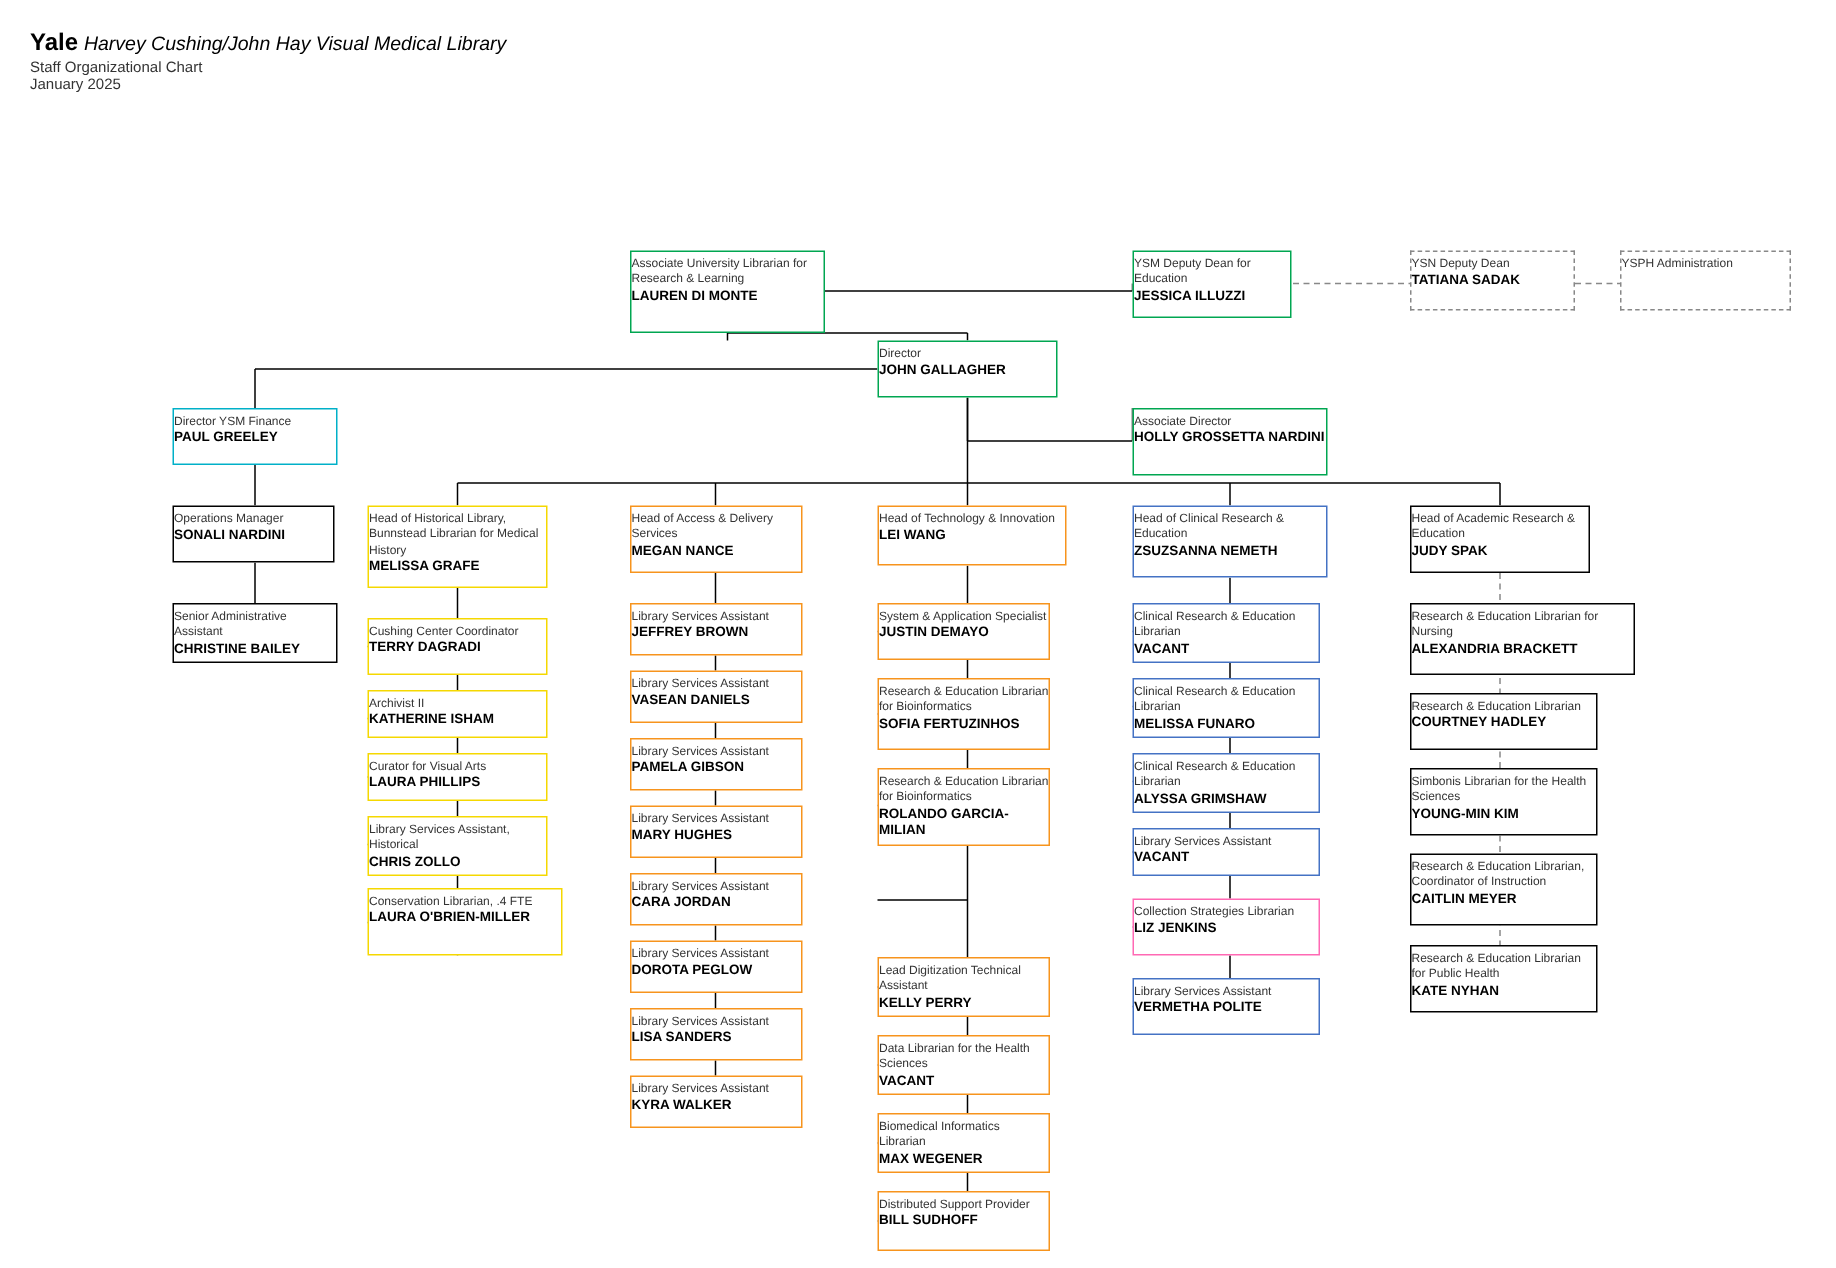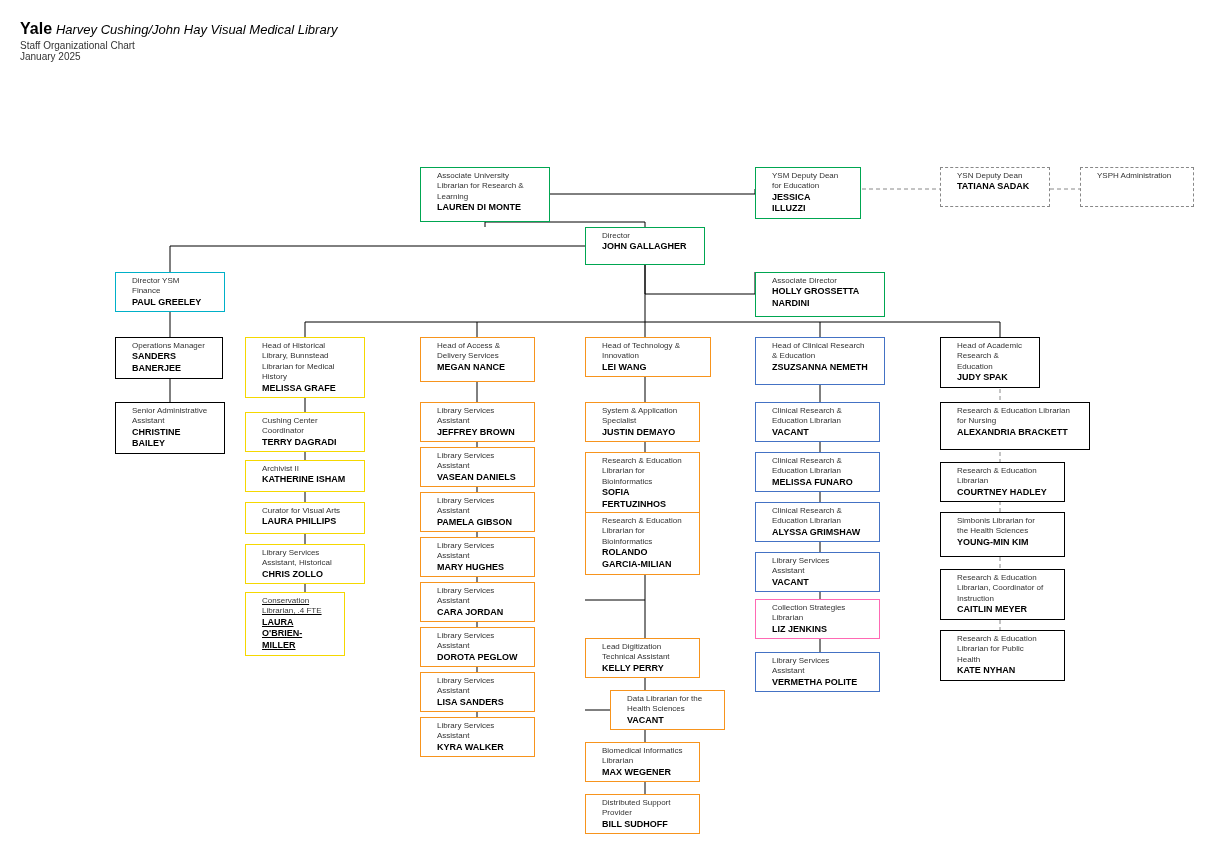--- a/index.html
+++ b/index.html
@@ -34,21 +34,21 @@
     }
     .org-chart {
       position: relative;
       margin-top: 10px;
       width: 1190px;
       height: 800px;
     }
     .box {
       position: absolute;
       border: 1.5px solid;
-      padding: 3px 16px;
+      padding: 3px 0;
       font-size: 8.5px;
       line-height: 1.3;
       background: #fff;
     }
     .box .role {
       font-weight: normal;
       font-size: 8px;
       color: #333;
     }
     .box .name {
@@ -187,21 +187,21 @@
       <div class="box box-green" style="left: 735px; top: 200px; width: 130px; min-height: 45px;">
         <div class="role">Associate Director</div>
         <div class="name">HOLLY GROSSETTA NARDINI</div>
       </div>
       <div class="box box-teal" style="left: 95px; top: 200px; width: 110px; min-height: 38px;">
         <div class="role">Director YSM Finance</div>
         <div class="name">PAUL GREELEY</div>
       </div>
       <div class="box box-default" style="left: 95px; top: 265px; width: 108px; min-height: 38px;">
         <div class="role">Operations Manager</div>
-        <div class="name">SANDERS BANERJEE</div>
+        <div class="name">SONALI NARDINI</div>
       </div>
       <div class="box box-default" style="left: 95px; top: 330px; width: 110px; min-height: 38px;">
         <div class="role">Senior Administrative Assistant</div>
         <div class="name">CHRISTINE BAILEY</div>
       </div>
       <div class="box box-yellow" style="left: 225px; top: 265px; width: 120px; min-height: 55px;">
         <div class="role">Head of Historical Library, Bunnstead Librarian for Medical History</div>
         <div class="name">MELISSA GRAFE</div>
       </div>
       <div class="box box-orange" style="left: 400px; top: 265px; width: 115px; min-height: 45px;">
@@ -209,41 +209,41 @@
         <div class="name">MEGAN NANCE</div>
       </div>
       <div class="box box-orange" style="left: 565px; top: 265px; width: 126px; min-height: 40px;">
         <div class="role">Head of Technology &amp; Innovation</div>
         <div class="name">LEI WANG</div>
       </div>
       <div class="box box-blue" style="left: 735px; top: 265px; width: 130px; min-height: 48px;">
         <div class="role">Head of Clinical Research &amp; Education</div>
         <div class="name">ZSUZSANNA NEMETH</div>
       </div>
-      <div class="box box-default" style="left: 920px; top: 265px; width: 100px; min-height: 45px;">
+      <div class="box box-default" style="left: 920px; top: 265px; width: 120px; min-height: 45px;">
         <div class="role">Head of Academic Research &amp; Education</div>
         <div class="name">JUDY SPAK</div>
       </div>
       <div class="box box-yellow" style="left: 225px; top: 340px; width: 120px; min-height: 38px;">
         <div class="role">Cushing Center Coordinator</div>
         <div class="name">TERRY DAGRADI</div>
       </div>
       <div class="box box-yellow" style="left: 225px; top: 388px; width: 120px; min-height: 32px;">
         <div class="role">Archivist II</div>
         <div class="name">KATHERINE ISHAM</div>
       </div>
       <div class="box box-yellow" style="left: 225px; top: 430px; width: 120px; min-height: 32px;">
         <div class="role">Curator for Visual Arts</div>
         <div class="name">LAURA PHILLIPS</div>
       </div>
       <div class="box box-yellow" style="left: 225px; top: 472px; width: 120px; min-height: 38px;">
         <div class="role">Library Services Assistant, Historical</div>
         <div class="name">CHRIS ZOLLO</div>
       </div>
-      <div class="box box-yellow" style="left: 225px; top: 520px; width: 100px; min-height: 45px; text-decoration: underline;">
+      <div class="box box-yellow" style="left: 225px; top: 520px; width: 130px; min-height: 45px;">
         <div class="role">Conservation Librarian, .4 FTE</div>
         <div class="name">LAURA O'BRIEN-MILLER</div>
       </div>
       <div class="box box-orange" style="left: 400px; top: 330px; width: 115px; min-height: 35px;">
         <div class="role">Library Services Assistant</div>
         <div class="name">JEFFREY BROWN</div>
       </div>
       <div class="box box-orange" style="left: 400px; top: 375px; width: 115px; min-height: 35px;">
         <div class="role">Library Services Assistant</div>
         <div class="name">VASEAN DANIELS</div>
@@ -281,21 +281,21 @@
         <div class="name">SOFIA FERTUZINHOS</div>
       </div>
       <div class="box box-orange" style="left: 565px; top: 440px; width: 115px; min-height: 50px;">
         <div class="role">Research &amp; Education Librarian for Bioinformatics</div>
         <div class="name">ROLANDO GARCIA-MILIAN</div>
       </div>
       <div class="box box-orange" style="left: 565px; top: 566px; width: 115px; min-height: 40px;">
         <div class="role">Lead Digitization Technical Assistant</div>
         <div class="name">KELLY PERRY</div>
       </div>
-      <div class="box box-orange" style="left: 565px; top: 618px; width: 115px; min-height: 40px; margin-left: 25px;">
+      <div class="box box-orange" style="left: 565px; top: 618px; width: 115px; min-height: 40px;">
         <div class="role">Data Librarian for the Health Sciences</div>
         <div class="name">VACANT</div>
       </div>
       <div class="box box-orange" style="left: 565px; top: 670px; width: 115px; min-height: 40px;">
         <div class="role">Biomedical Informatics Librarian</div>
         <div class="name">MAX WEGENER</div>
       </div>
       <div class="box box-orange" style="left: 565px; top: 722px; width: 115px; min-height: 40px;">
         <div class="role">Distributed Support Provider</div>
         <div class="name">BILL SUDHOFF</div>

